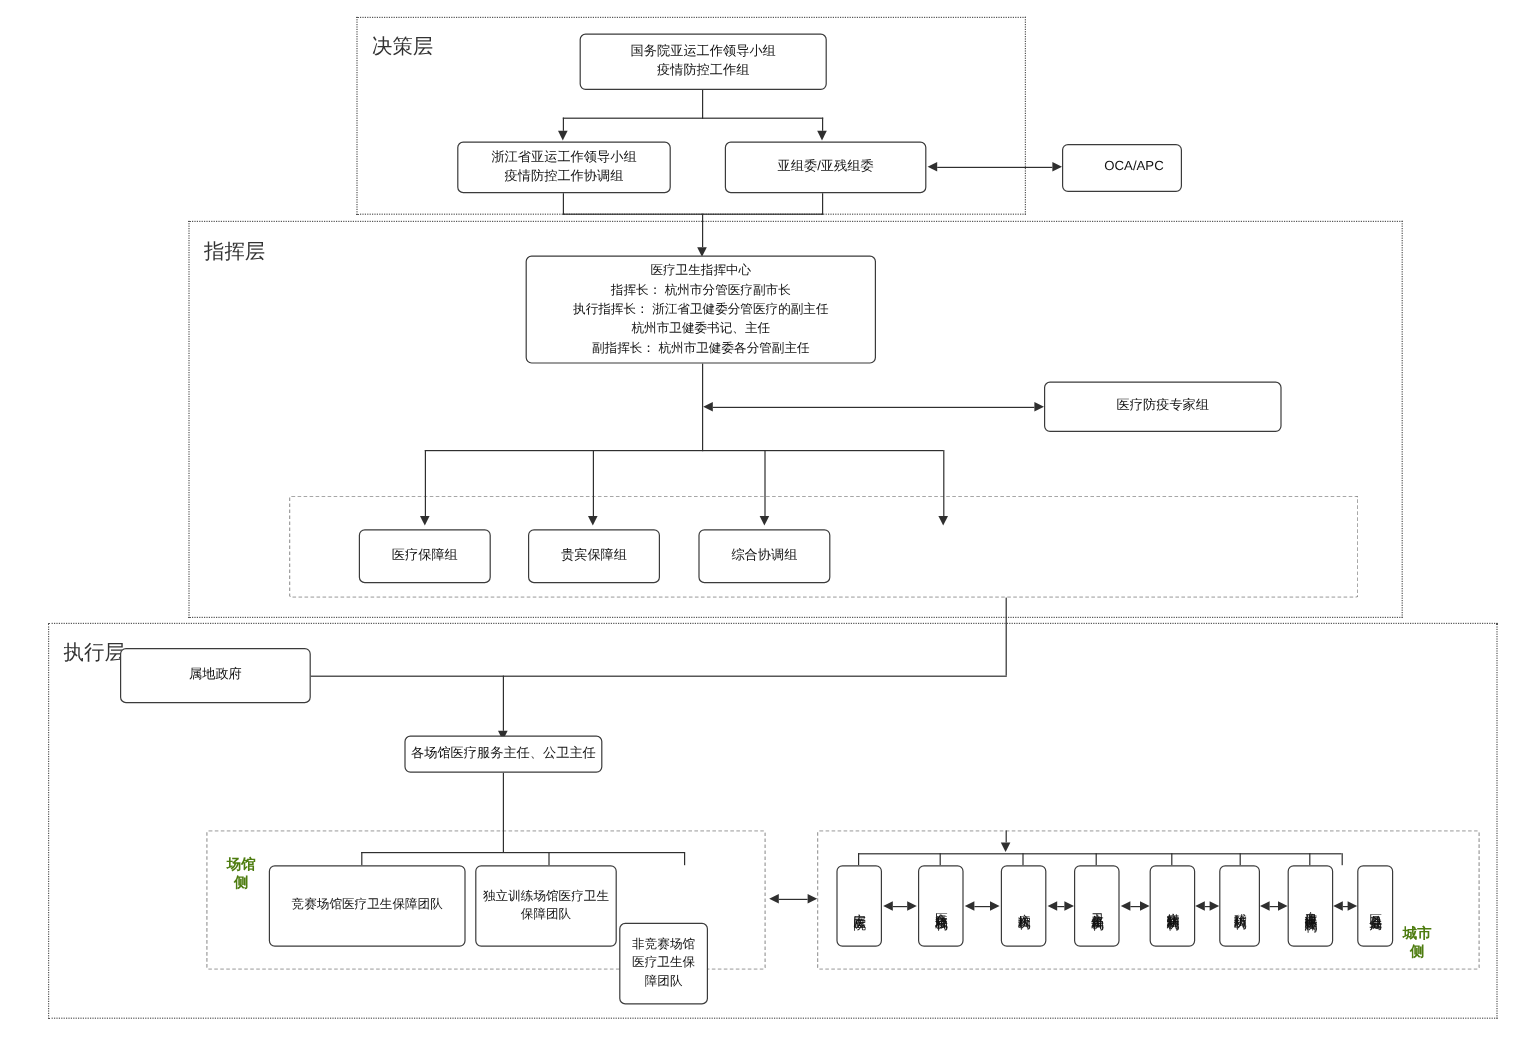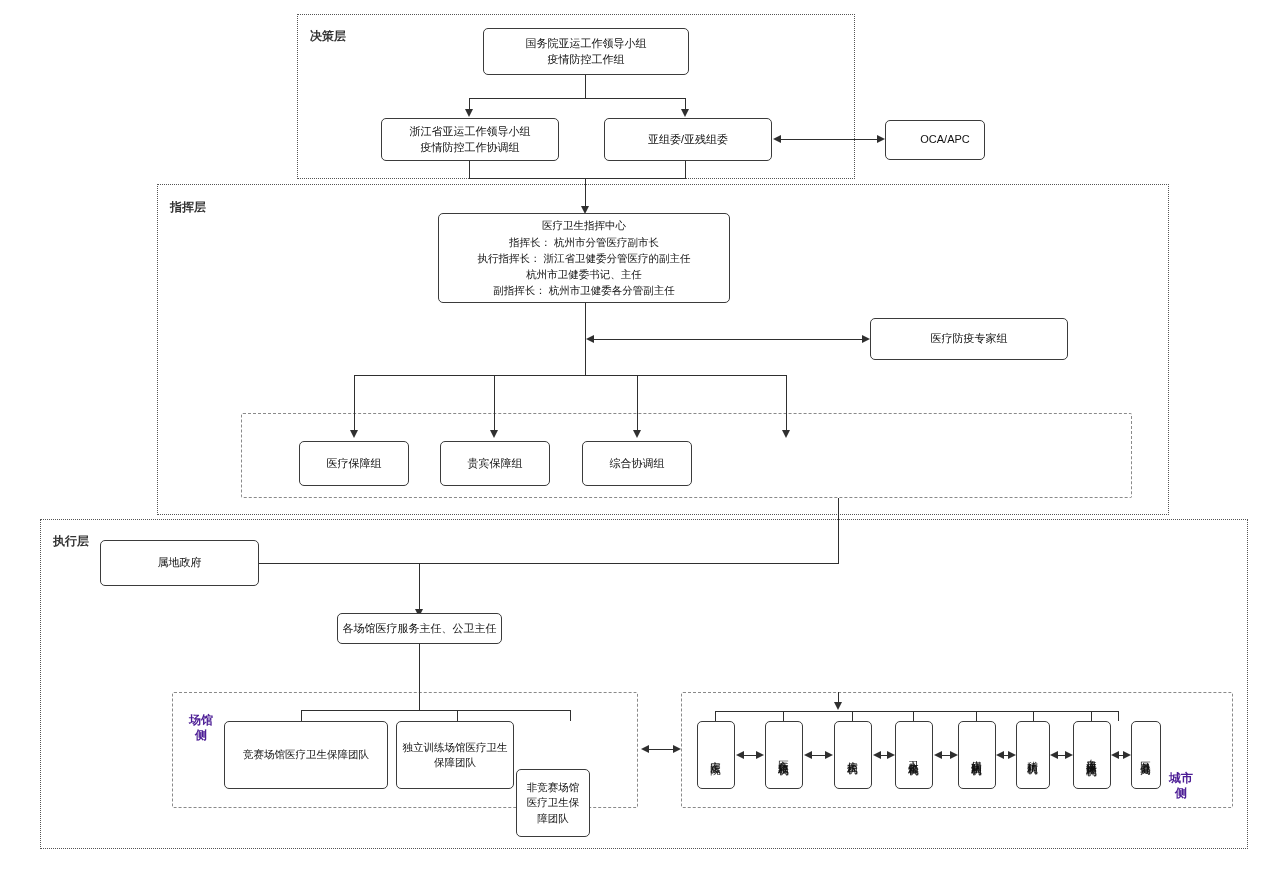--- a/index.html
+++ b/index.html
@@ -21,40 +21,39 @@
 
   
   .layer {
     position: absolute;
     box-sizing: border-box;
     border: 1.5px dotted #555;
     background: transparent;
   }
   .layer-label {
     position: absolute;
-    font-size: 12px;
+    font-size: 17px;
     color: #333;
     line-height: 1.2;
     white-space: nowrap;
-    font-weight: bold;
   }
 
   
   .dashgroup {
     position: absolute;
     box-sizing: border-box;
     border: 1.5px dashed #8a8a8a;
     background: transparent;
     border-radius: 2px;
   }
   .side-label {
     position: absolute;
     font-size: 12px;
     font-weight: bold;
-    color: #4c1d95;
+    color: #4d7c0f;
     line-height: 1.25;
     text-align: center;
     white-space: pre-line;
   }
 
   
   .node {
     position: absolute;
     box-sizing: border-box;
     border: 1.2px solid #3b3b3b;

